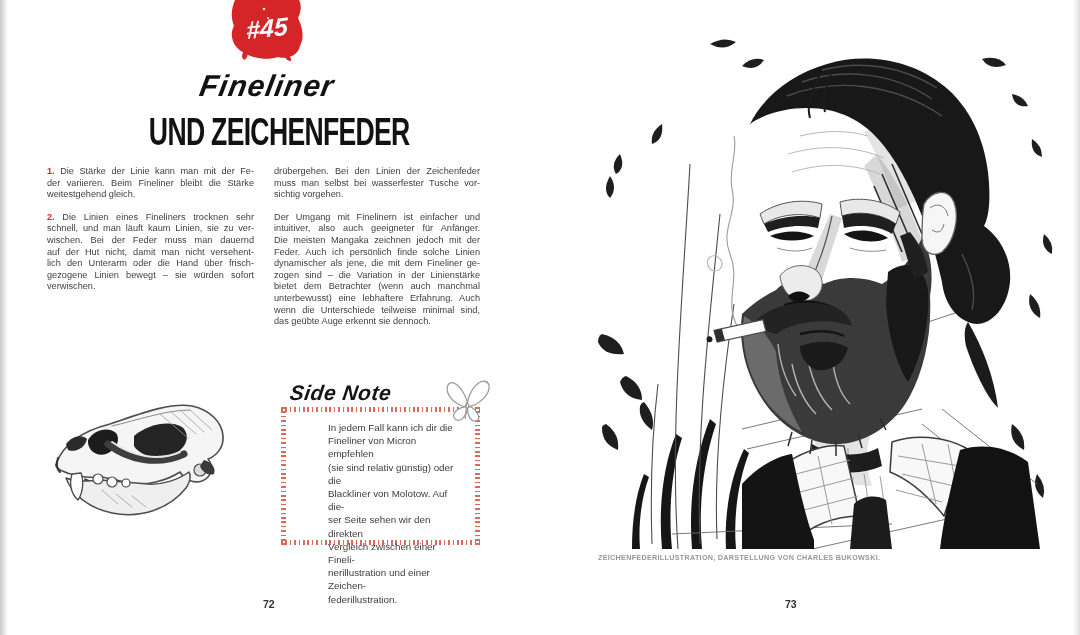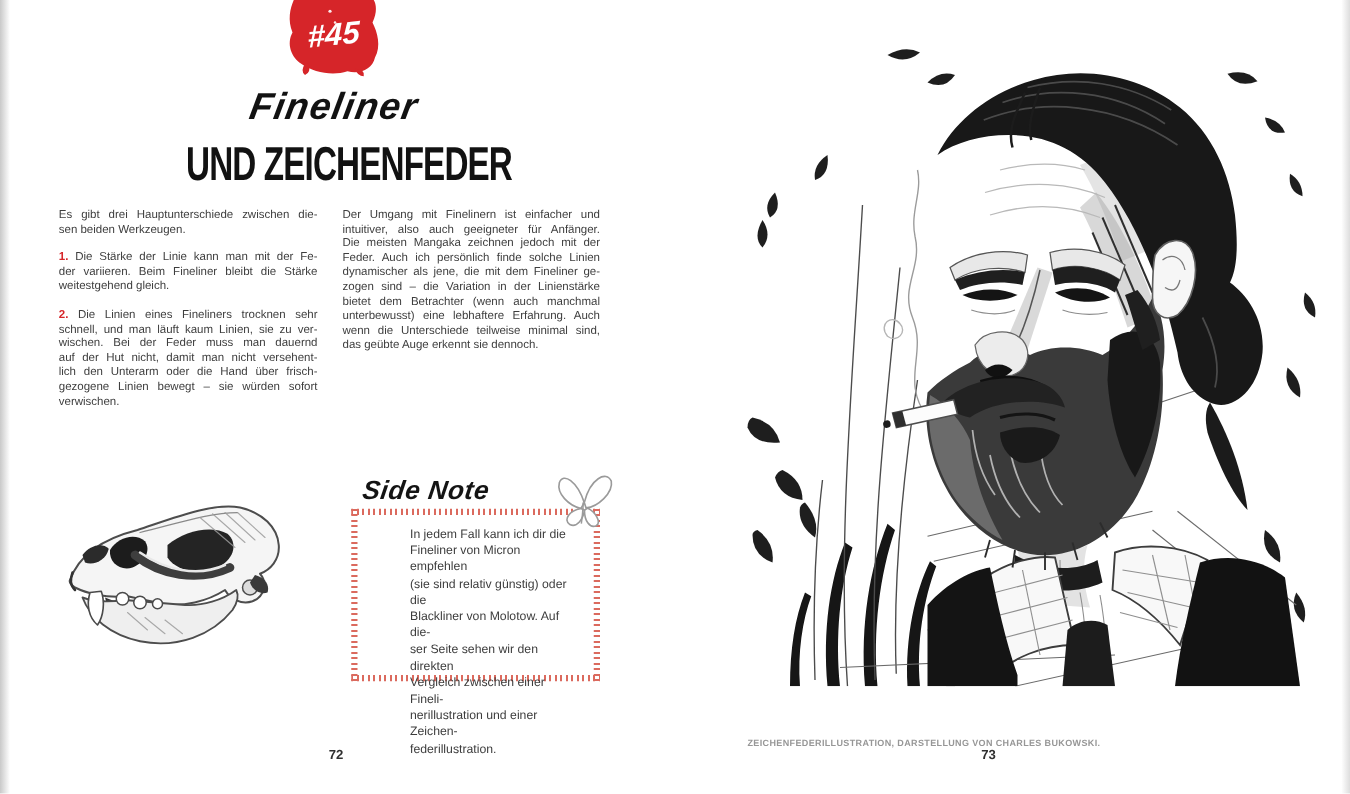--- a/index.html
+++ b/index.html
@@ -43,21 +43,21 @@
   .st-l{top:0;bottom:0;left:0;width:5px;background:repeating-linear-gradient(0deg,#db6a5e 0 1.6px,rgba(0,0,0,0) 1.6px 4.4px);}
   .st-r{top:0;bottom:0;right:0;width:5px;background:repeating-linear-gradient(0deg,#db6a5e 0 1.6px,rgba(0,0,0,0) 1.6px 4.4px);}
   .sn-text{position:absolute;left:31px;top:14px;width:152px;font-size:9.8px;line-height:13.2px;color:#3c3c3c;}
   .butterfly{position:absolute;left:444px;top:372px;transform:rotate(8deg);}
 
   
   .skull{position:absolute;left:42px;top:380px;}
   .portrait{position:absolute;left:592px;top:4px;}
   .cap{position:absolute;font-size:7.2px;line-height:13px;letter-spacing:.3px;color:#979797;font-weight:700;}
   .cap-left{left:47px;top:530px;width:160px;}
-  .cap-right{left:598px;top:551px;width:330px;margin-top:37px;}
+  .cap-right{left:598px;top:551px;width:330px;}
   .pn{position:absolute;top:598px;font-size:10.5px;font-weight:700;color:#2f2f2f;}
   .pn-left{left:263px;}
   .pn-right{left:785px;}
 </style>
 </head>
 <body>
 
 <div id="page">
   <div class="edge edge-left"></div>
   <div class="edge edge-right"></div>
@@ -70,40 +70,41 @@
       <circle cx="40" cy="18" r="1" fill="#fff" opacity=".9"></circle>
     </svg>
     <span class="badge-num">#45</span>
   </div>
 
   <h1 class="title-script">Fineliner</h1>
   <h2 class="title-caps"><span class="caps-inner">UND ZEICHENFEDER</span></h2>
 
   <div class="col col1">
     <div class="para">
-        <div class="ln jl">Es gibt drei Hauptunterschiede zwischen die-</div>
-        <div class="ln">sen beiden Werkzeugen.</div>
-      </div>
-    <div class="para">
         <div class="ln jl"><span class="pnum">1.&nbsp;</span>Die Stärke der Linie kann man mit der Fe-</div>
         <div class="ln jl">der variieren. Beim Fineliner bleibt die Stärke</div>
         <div class="ln">weitestgehend gleich.</div>
       </div>
     <div class="para">
         <div class="ln jl"><span class="pnum">2.&nbsp;</span>Die Linien eines Fineliners trocknen sehr</div>
         <div class="ln jl">schnell, und man läuft kaum Linien, sie zu ver-</div>
         <div class="ln jl">wischen. Bei der Feder muss man dauernd</div>
         <div class="ln jl">auf der Hut nicht, damit man nicht versehent-</div>
         <div class="ln jl">lich den Unterarm oder die Hand über frisch-</div>
         <div class="ln jl">gezogene Linien bewegt – sie würden sofort</div>
         <div class="ln">verwischen.</div>
       </div>
   </div>
 
   <div class="col col2">
+    <div class="para">
+        <div class="ln jl">drübergehen. Bei den Linien der Zeichenfeder</div>
+        <div class="ln jl">muss man selbst bei wasserfester Tusche vor-</div>
+        <div class="ln">sichtig vorgehen.</div>
+      </div>
     <div class="para">
         <div class="ln jl">Der Umgang mit Finelinern ist einfacher und</div>
         <div class="ln jl">intuitiver, also auch geeigneter für Anfänger.</div>
         <div class="ln jl">Die meisten Mangaka zeichnen jedoch mit der</div>
         <div class="ln jl">Feder. Auch ich persönlich finde solche Linien</div>
         <div class="ln jl">dynamischer als jene, die mit dem Fineliner ge-</div>
         <div class="ln jl">zogen sind – die Variation in der Linienstärke</div>
         <div class="ln jl">bietet dem Betrachter (wenn auch manchmal</div>
         <div class="ln jl">unterbewusst) eine lebhaftere Erfahrung. Auch</div>
         <div class="ln jl">wenn die Unterschiede teilweise minimal sind,</div>

